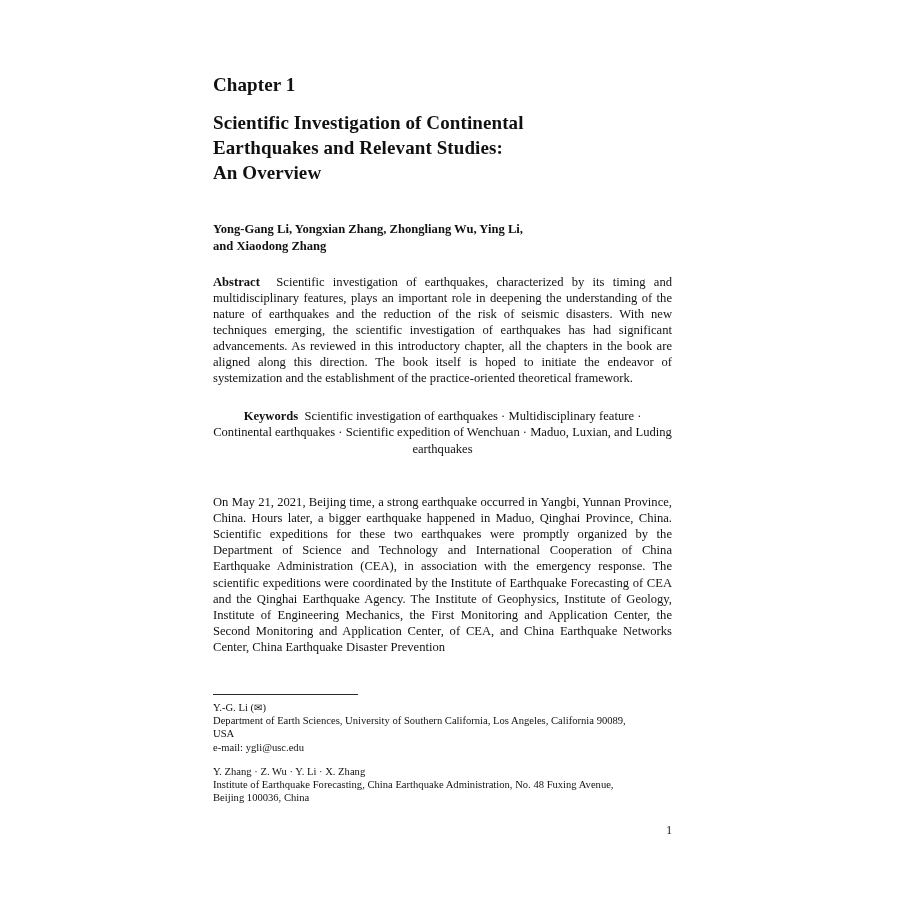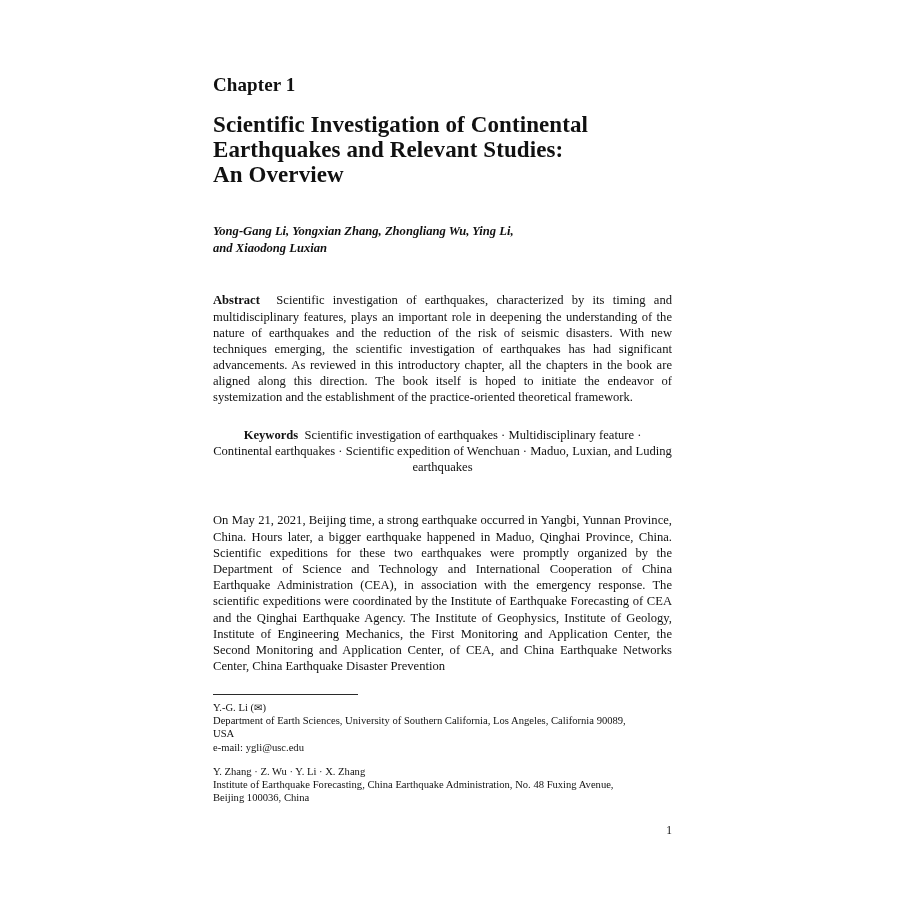--- a/index.html
+++ b/index.html
@@ -35,40 +35,39 @@
   .chapter-block {
     padding-top: 72px;
   }
   .chapter-label {
     font-size: 19px;
     font-weight: bold;
     line-height: 25px;
     letter-spacing: 0.1px;
   }
   .chapter-title {
-    font-size: 23px;
+    font-size: 19px;
     font-weight: bold;
     line-height: 25px;
     letter-spacing: 0.1px;
   }
   .chapter-title .tline { display: block; }
 
   
   .authors {
     margin-top: 36px;
     font-size: 12.6px;
     font-weight: bold;
     line-height: 17px;
-    font-style: italic;
   }
   .authors .aline { display: block; }
 
   
   .abstract {
-    margin-top: 35px;
+    margin-top: 19px;
     font-size: 12.6px;
     line-height: 16.1px;
     text-align: justify;
     text-justify: inter-word;
   }
   .abstract-label {
     font-weight: bold;
   }
   .abstract-label::after {
     content: "\00a0\00a0";
@@ -147,21 +146,21 @@
       <div class="chapter-label">Chapter 1</div>
       <h1 class="chapter-title">
         <span class="tline">Scientific Investigation of Continental</span>
         <span class="tline">Earthquakes and Relevant Studies:</span>
         <span class="tline">An Overview</span>
       </h1>
     </div>
 
     <div class="authors">
       <span class="aline">Yong-Gang Li, Yongxian Zhang, Zhongliang Wu, Ying Li,</span>
-      <span class="aline">and Xiaodong Luxian</span>
+      <span class="aline">and Xiaodong Zhang</span>
     </div>
 
     <p class="abstract"><span class="abstract-label">Abstract</span><span>Scientific investigation of earthquakes, characterized by its timing and multidisciplinary features, plays an important role in deepening the understanding of the nature of earthquakes and the reduction of the risk of seismic disasters. With new techniques emerging, the scientific investigation of earthquakes has had significant advancements. As reviewed in this introductory chapter, all the chapters in the book are aligned along this direction. The book itself is hoped to initiate the endeavor of systemization and the establishment of the practice-oriented theoretical framework.</span></p>
 
     <p class="keywords"><span class="keywords-label">Keywords</span><span>Scientific investigation of earthquakes · Multidisciplinary feature · Continental earthquakes · Scientific expedition of Wenchuan · Maduo, Luxian, and Luding earthquakes</span></p>
 
     <p class="body-para">On May 21, 2021, Beijing time, a strong earthquake occurred in Yangbi, Yunnan Province, China. Hours later, a bigger earthquake happened in Maduo, Qinghai Province, China. Scientific expeditions for these two earthquakes were promptly organized by the Department of Science and Technology and International Cooperation of China Earthquake Administration (CEA), in association with the emergency response. The scientific expeditions were coordinated by the Institute of Earthquake Forecasting of CEA and the Qinghai Earthquake Agency. The Institute of Geophysics, Institute of Geology, Institute of Engineering Mechanics, the First Monitoring and Application Center, the Second Monitoring and Application Center, of CEA, and China Earthquake Networks Center, China Earthquake Disaster Prevention</p>
 
   </div>
 

